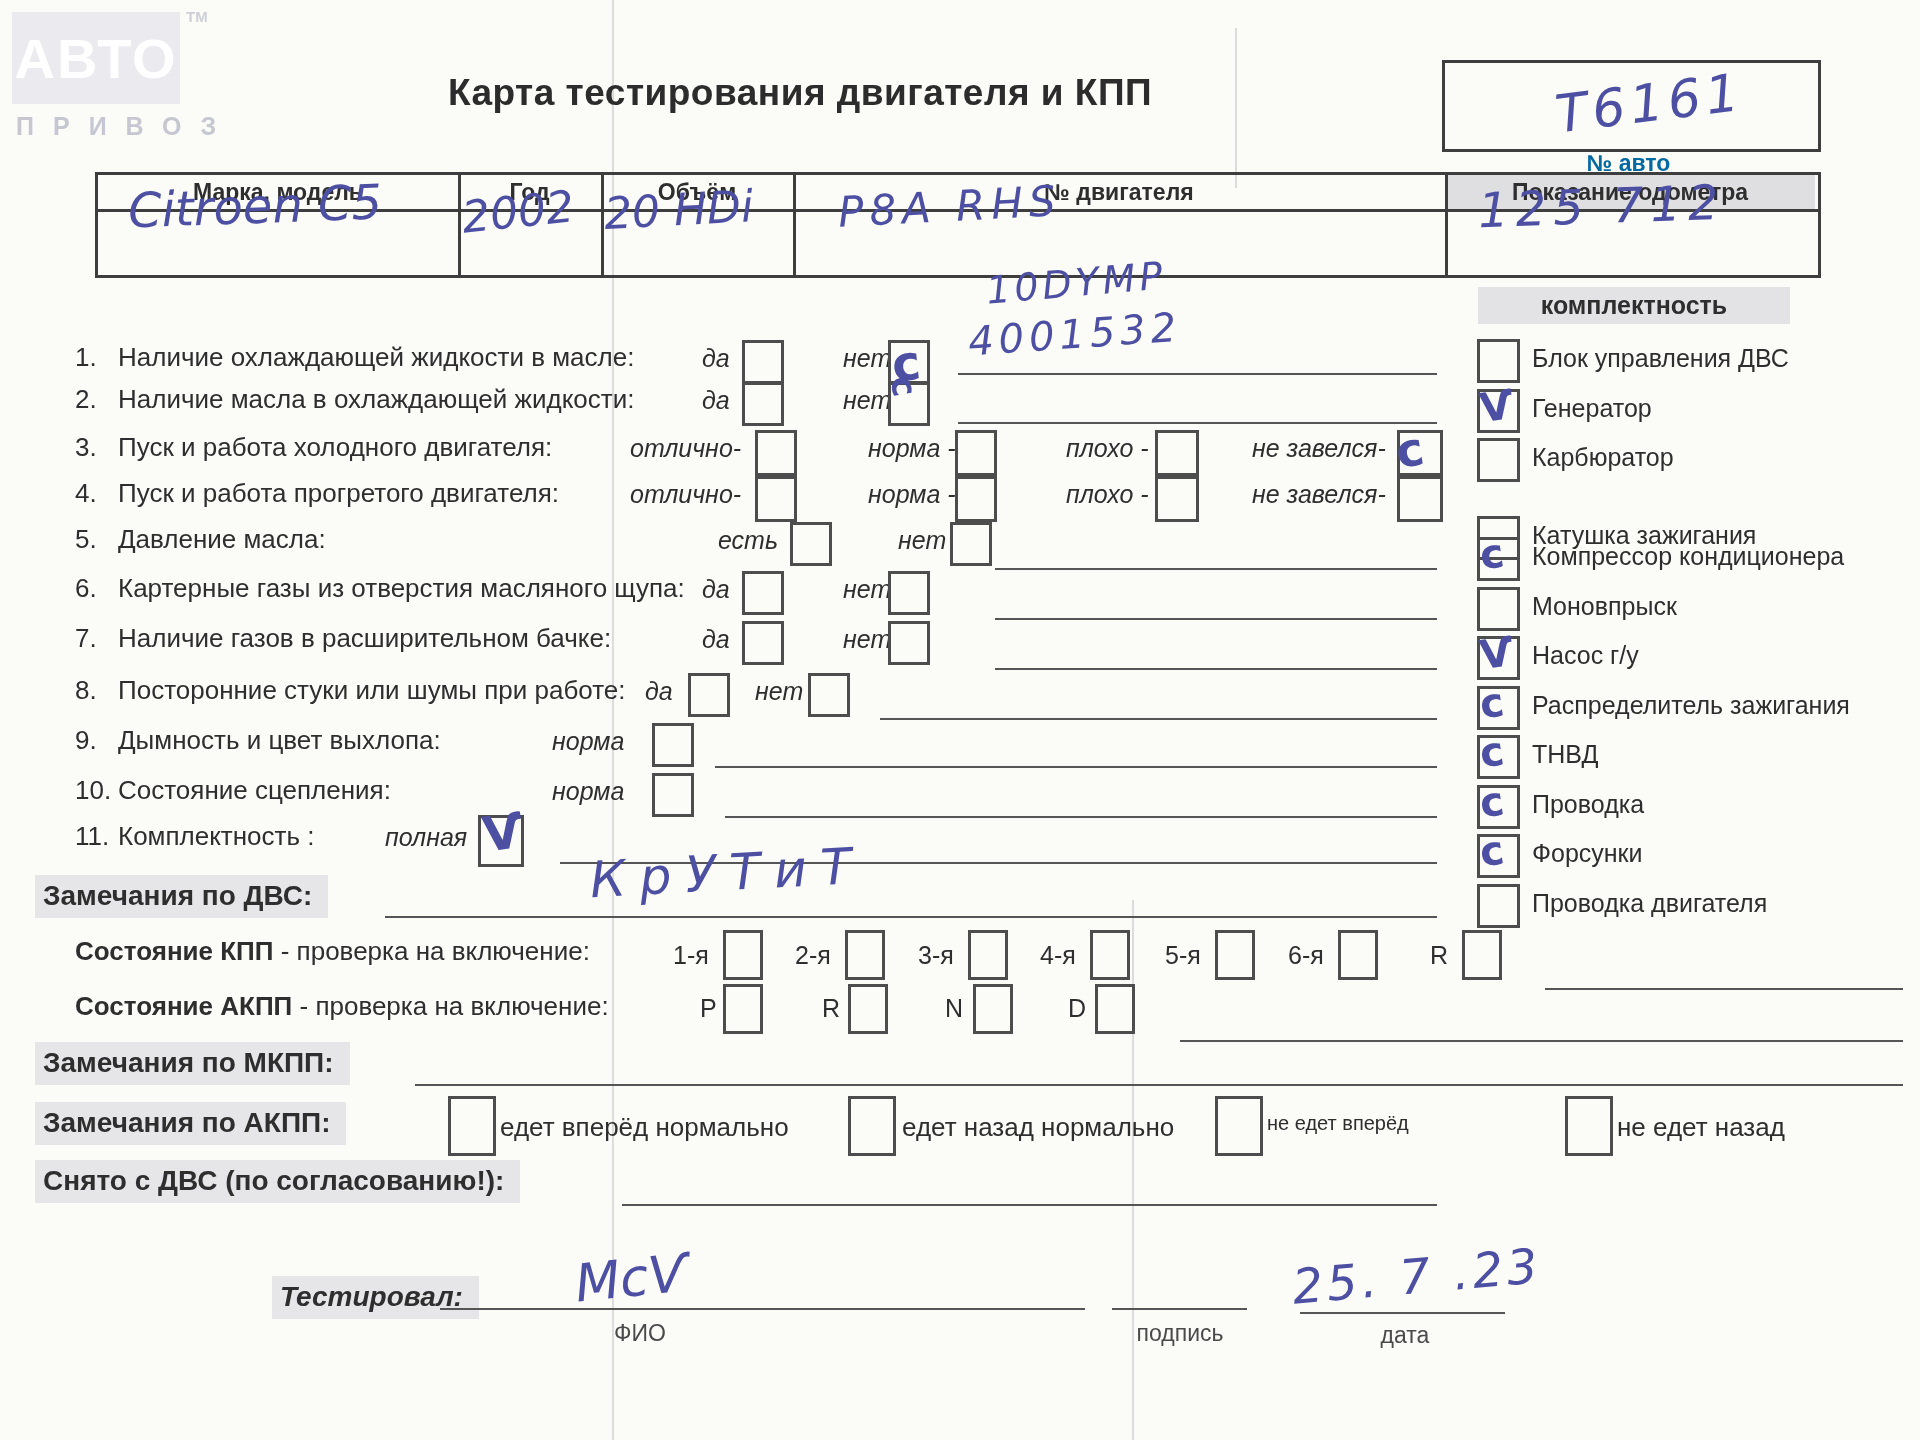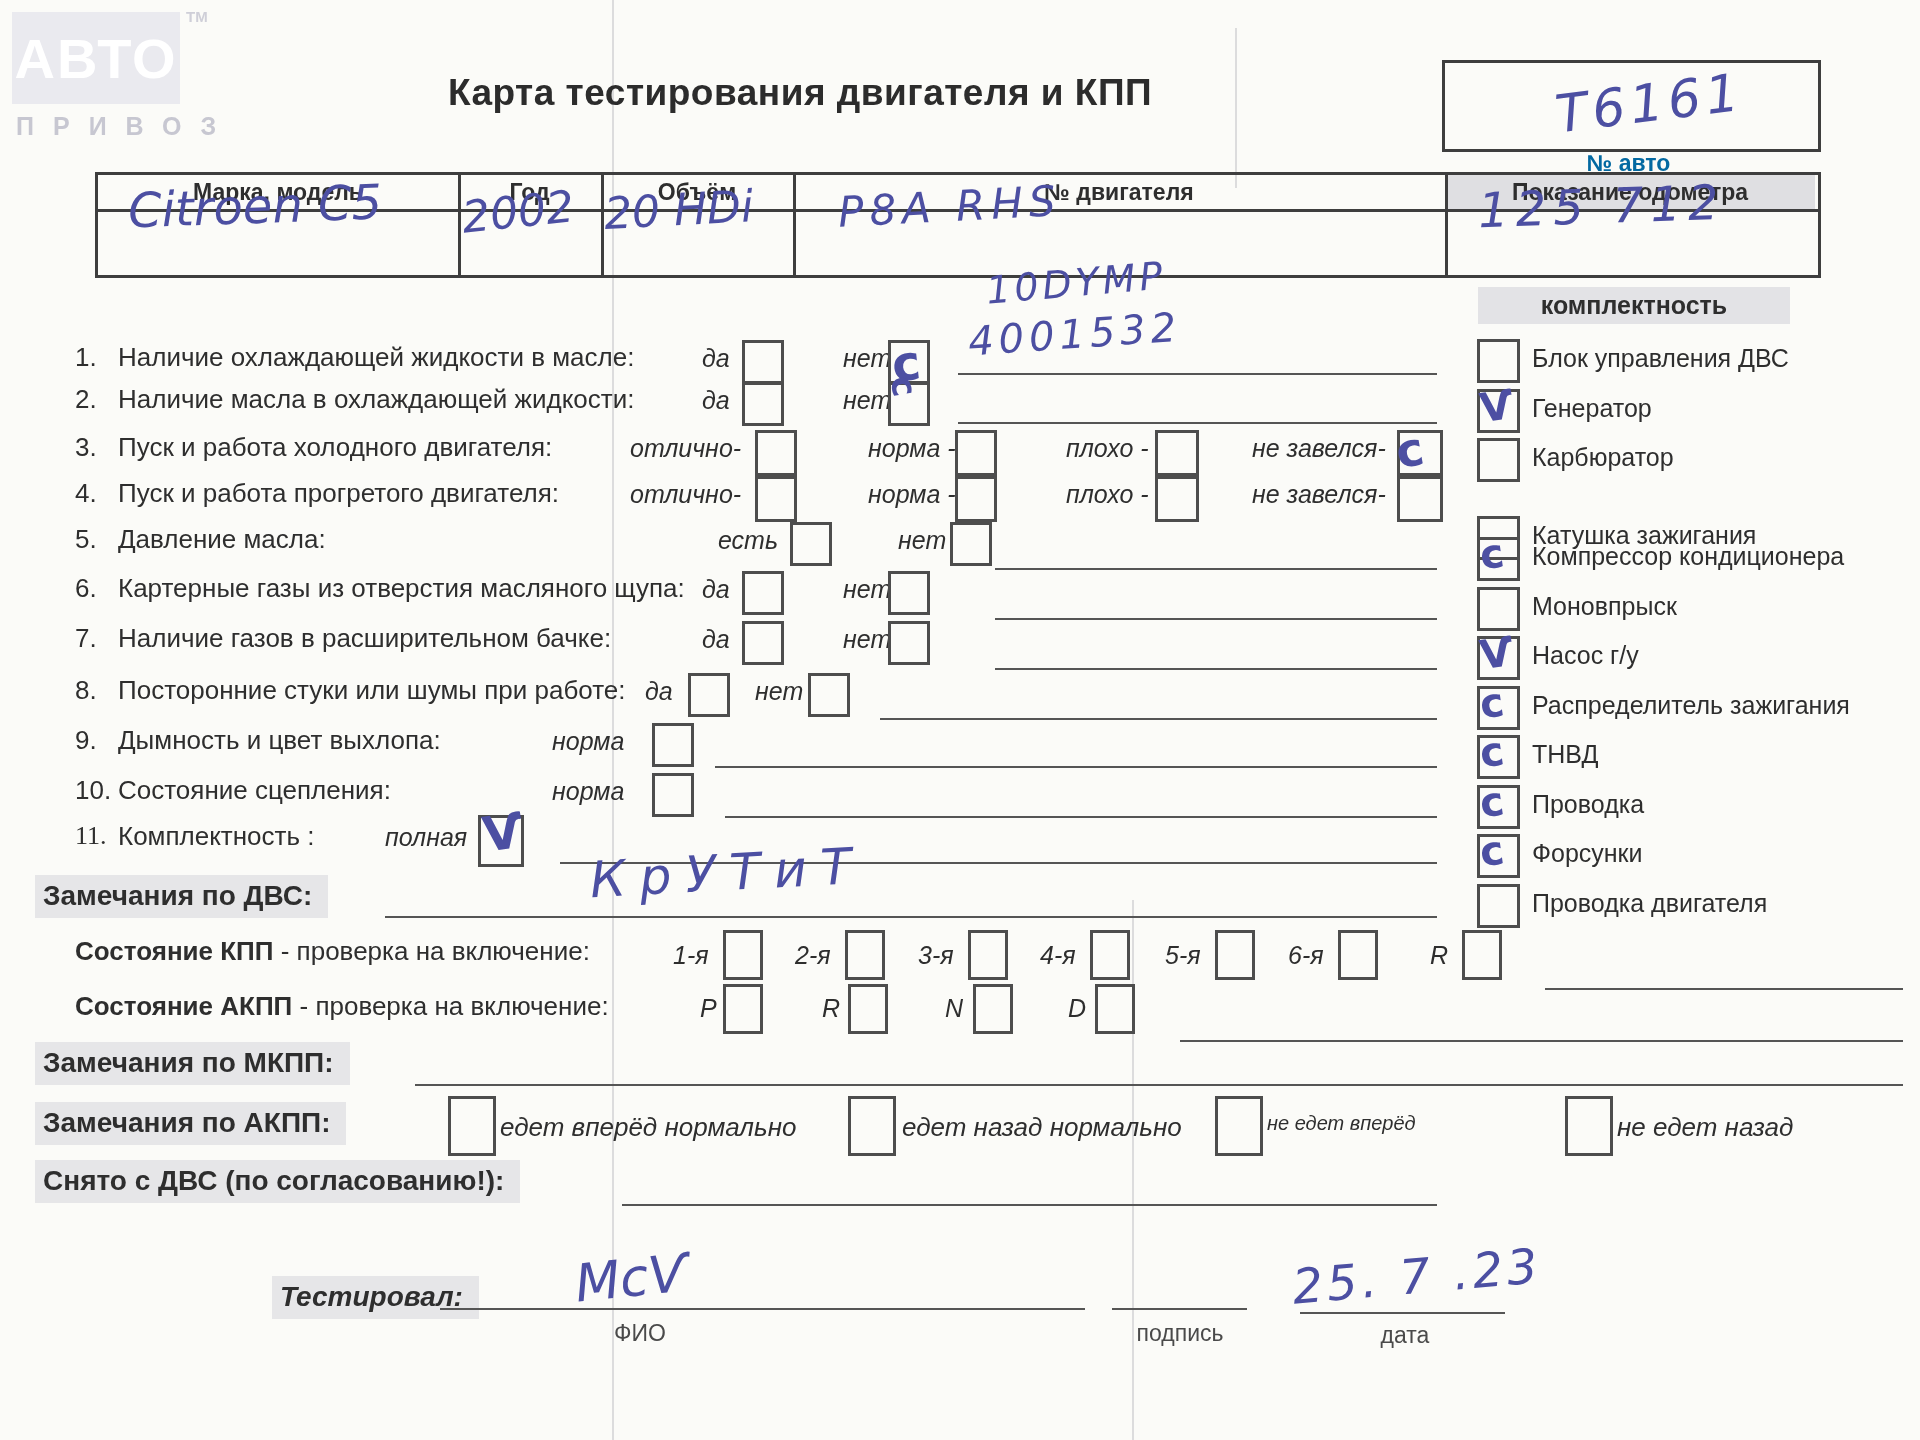--- a/index.html
+++ b/index.html
@@ -38,21 +38,21 @@
   
   .irow{position:absolute;left:0;width:1920px;height:46px;}
   .inum{position:absolute;top:6px;font-size:26px;}
   .ilabel{position:absolute;top:6px;font-size:26px;white-space:nowrap;}
   .opt{position:absolute;top:8px;font-size:25px;font-style:italic;white-space:nowrap;}
   .hline{position:absolute;height:0;border-top:2px solid #555;}
   
   .shlabel{position:absolute;background:#e6e6e8;padding:5px 16px 6px 8px;font-size:28px;
     font-weight:bold;white-space:nowrap;}
   .plain-label{position:absolute;font-size:26px;white-space:nowrap;}
-  .gear-label{position:absolute;font-size:25px;font-style:italic;}
+  .gear-label{position:absolute;font-size:25px;}
   
   #equipment-title{position:absolute;left:1478px;top:287px;width:312px;background:#e3e3e6;
     text-align:center;font-size:25px;font-weight:bold;padding:4px 0;}
   .eqrow{position:absolute;left:1477px;width:420px;height:40px;}
   .eqlabel{position:absolute;left:55px;top:5px;font-size:25px;white-space:nowrap;}
   
   .small-label{position:absolute;font-size:23px;color:#4a4a4a;text-align:center;}
 </style>
 </head>
 <body>
@@ -202,21 +202,21 @@
   </div>
 
   <div class="irow" style="top:769px;">
     <span class="inum" style="left:75px;">10.</span>
     <span class="ilabel" style="left:118px;">Состояние сцепления:</span>
     <span class="opt" style="left:552px;">норма</span>
     <div class="cb" style="left:652px;top:4px;width:36px;height:38px;"></div>
   </div>
 
   <div class="irow" style="top:815px;">
-    <span class="inum" style="left:75px;font-family:Liberation Serif, serif;">11.</span>
+    <span class="inum" style="left:75px;">11.</span>
     <span class="ilabel" style="left:118px;">Комплектность :</span>
     <span class="opt" style="left:385px;">полная</span>
     <div class="cb" style="left:478px;top:0;width:40px;height:46px;">
       <span class="tick" style="left:2px;top:-10px;font-size:48px;transform:rotate(-8deg);">Ѵ</span>
     </div>
   </div>
 
   <div class="shlabel" style="left:35px;top:875px;">Замечания по ДВС:</div>
   <div class="hline" style="left:385px;top:916px;width:1052px;"></div>
   <span class="hw" style="left:590px;top:848px;font-size:50px;transform:rotate(-3deg);letter-spacing:14px;">КрУТиТ</span>

